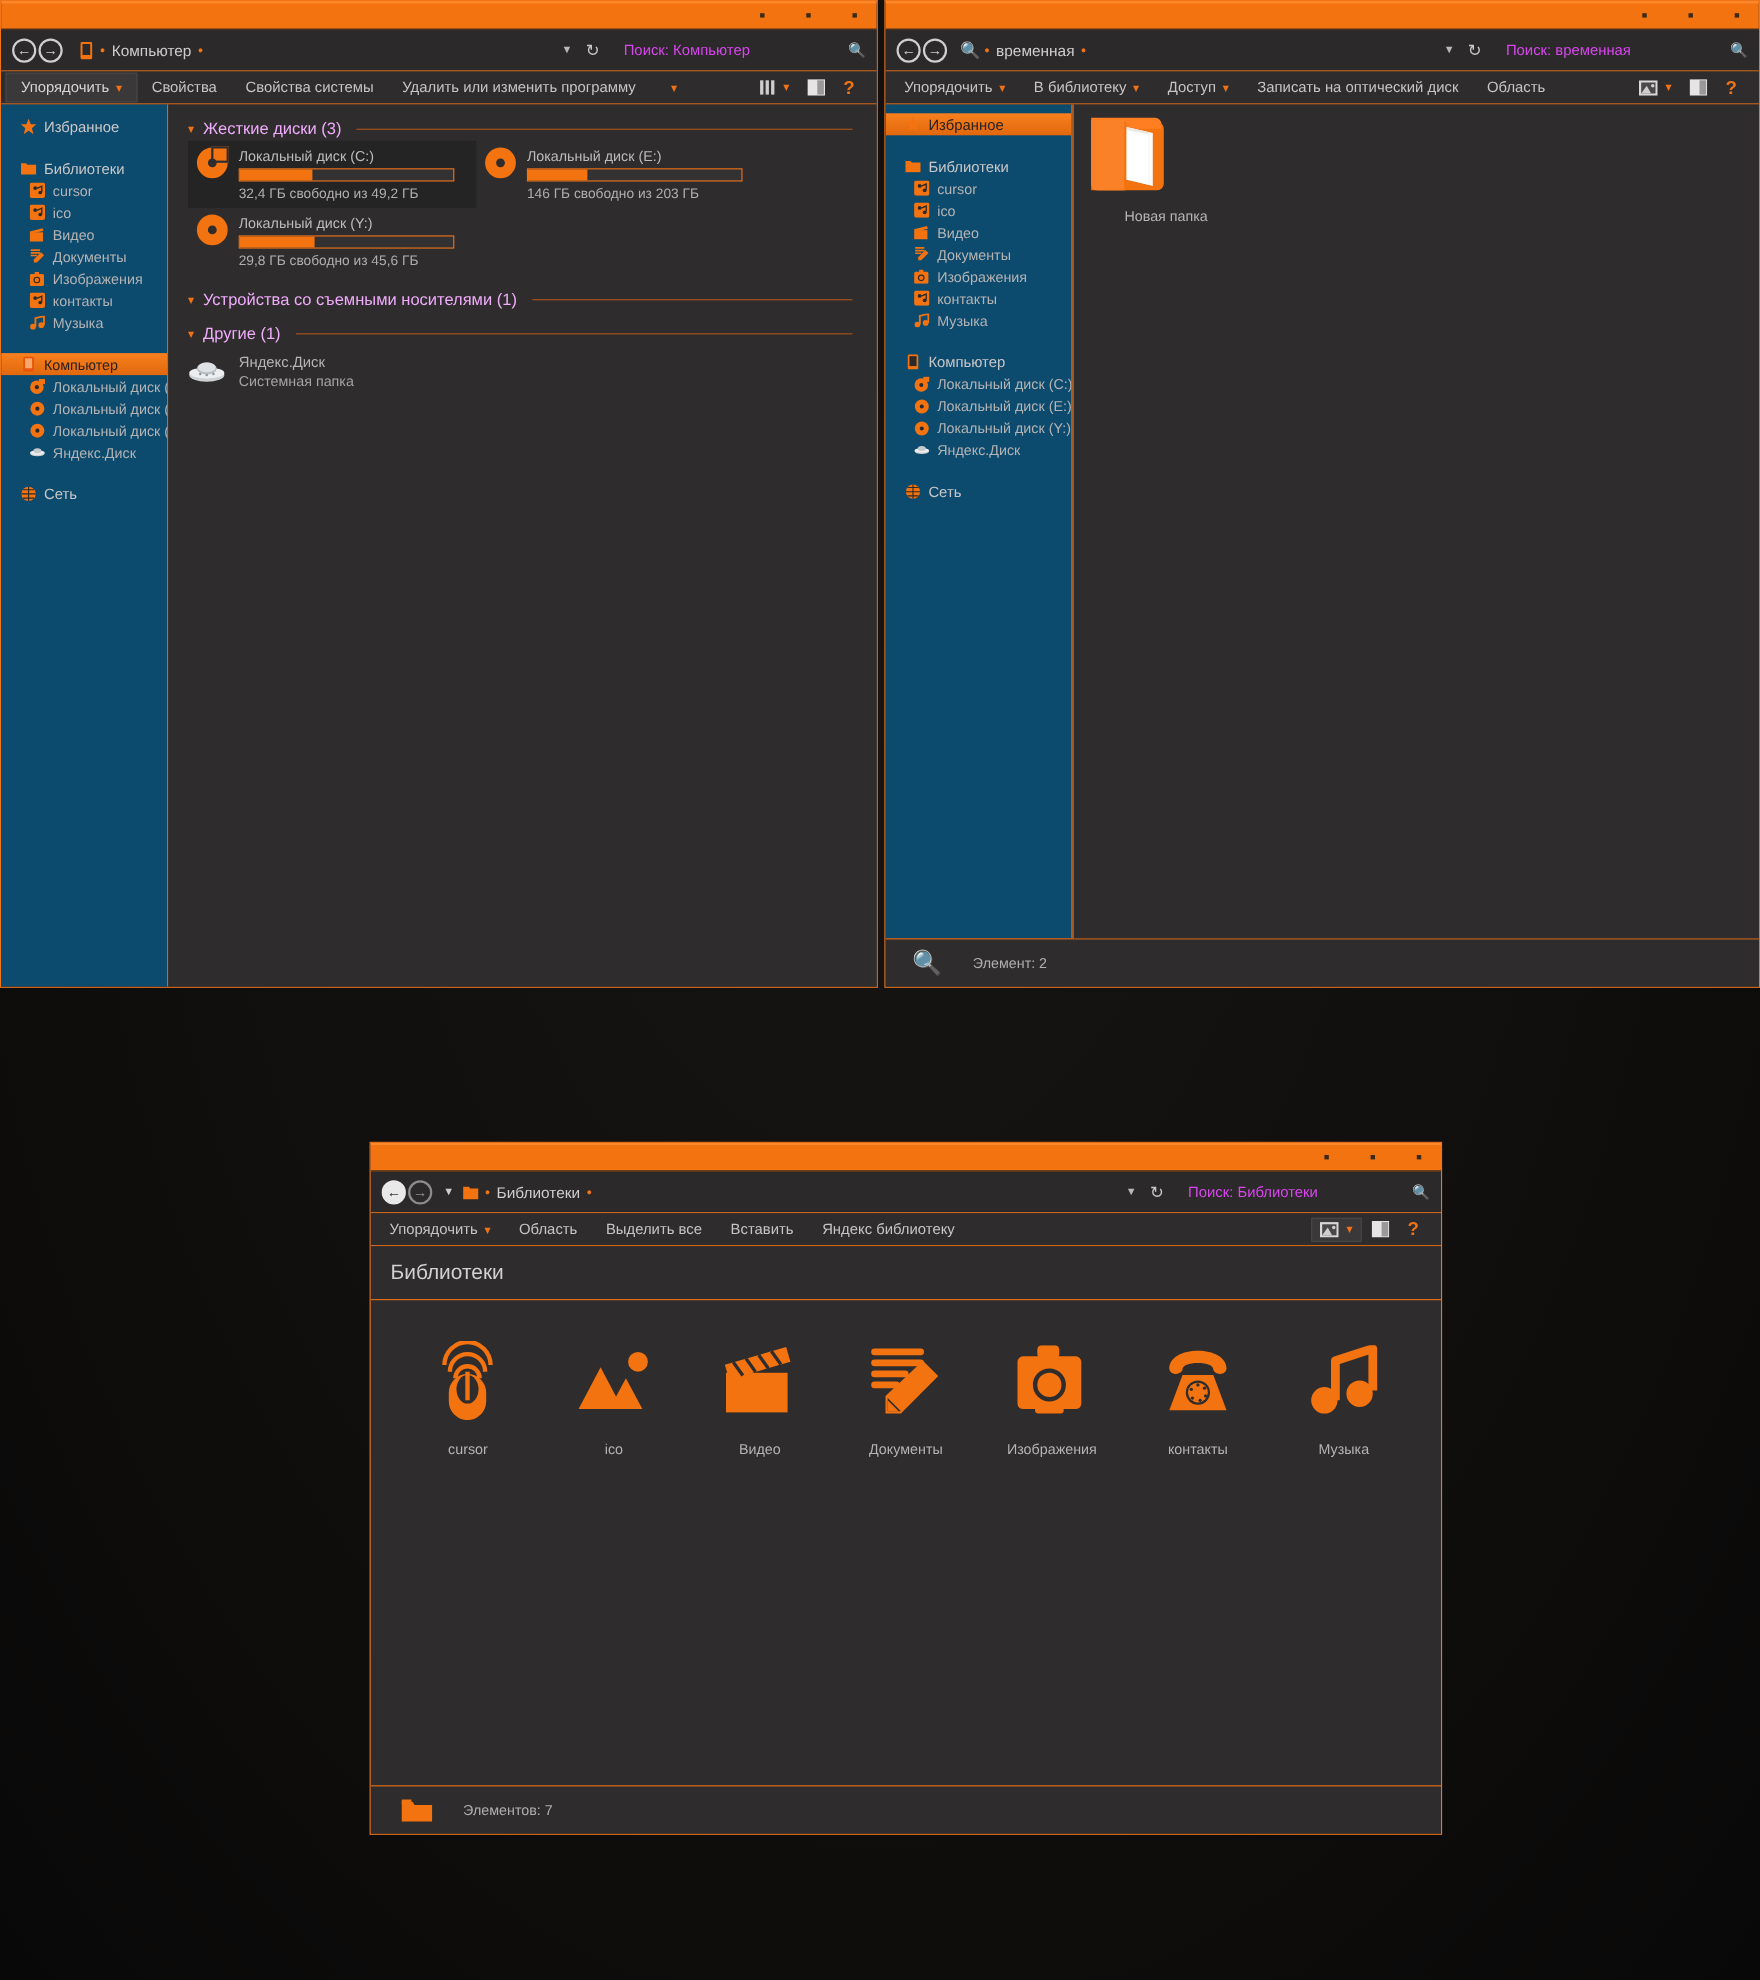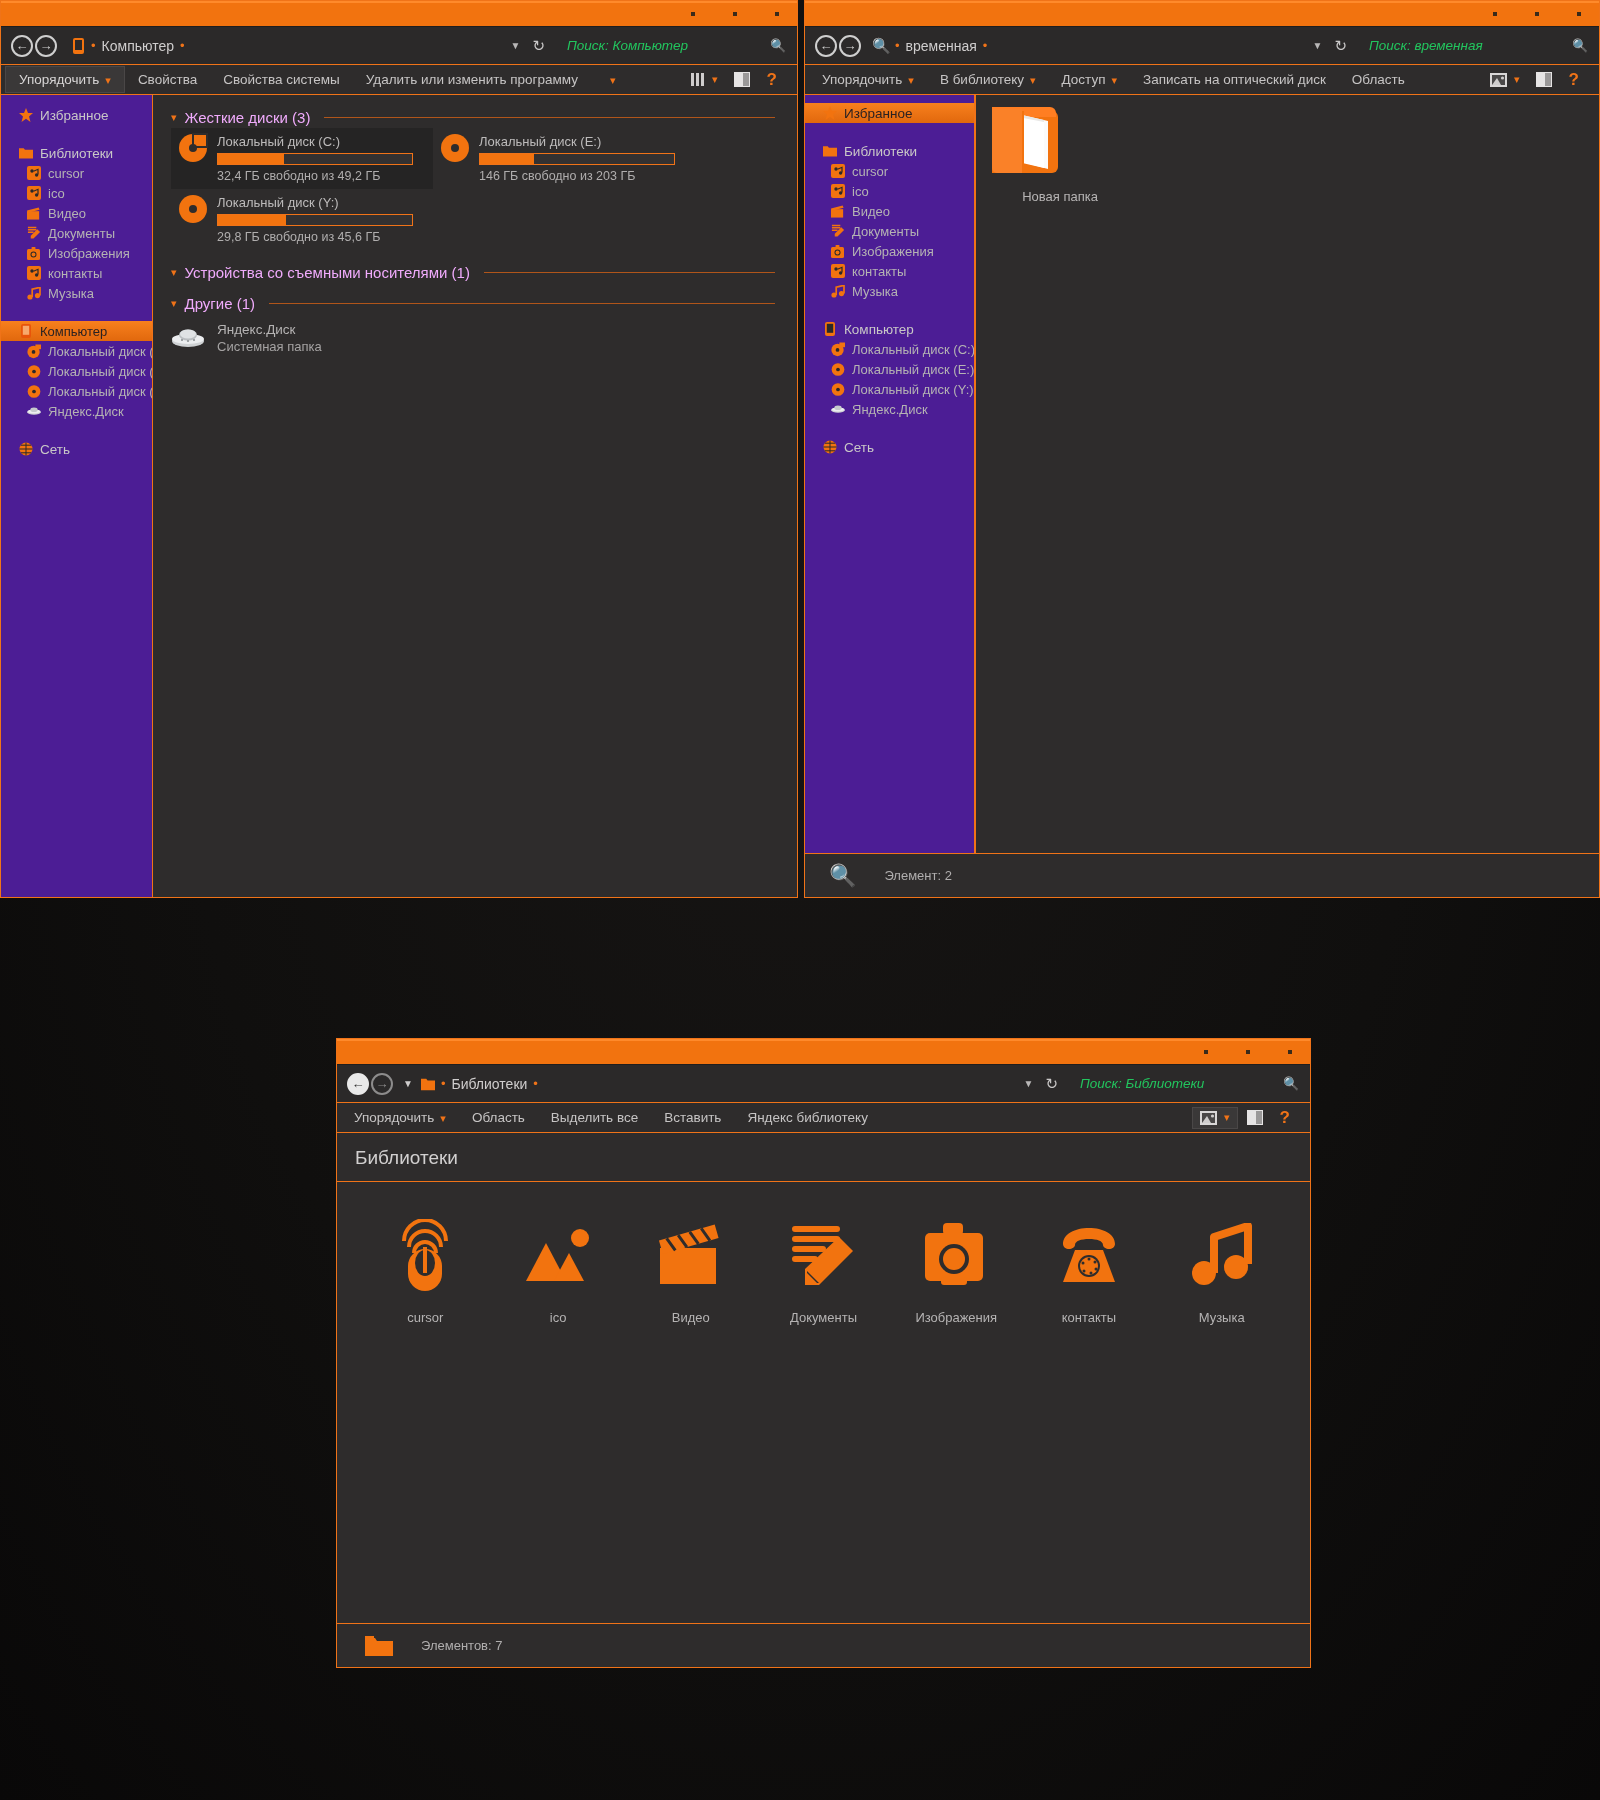--- a/index.html
+++ b/index.html
@@ -33,35 +33,35 @@
   .navbtn.grey { border-color:#8d8c8c; color:#8d8c8c; }
   .navbtn.filled { background:#e9e9e9; border-color:#e9e9e9; color:#333; }
   .crumbs { display:flex; align-items:center; gap:6px; margin-left: 12px;
             color:#cfcdcd; font-size: 14px; white-space: nowrap; }
   .crumbs .sep { color:#f07318; font-size: 13px; }
   .ab-right { margin-left:auto; display:flex; align-items:center; gap: 12px; }
   .ab-right .caret { color:#b9b7b7; font-size: 10px; }
   .ab-right .refresh { color:#c9c7c7; font-size: 15px; }
   .searchbox { width: 230px; display:flex; align-items:center; justify-content:space-between;
                padding-left: 10px; }
-  .searchbox span.ph { color:#22c55e; font-style: italic; font-size: 13.5px; text-align: center; }
+  .searchbox span.ph { color:#d946ef; font-size: 13.5px; text-align: center; }
   .searchbox span.mag { color:#a6a3a3; font-size: 13px; }
 
   .toolbar { height: 30px; background:#2e2c2c; display:flex; align-items:center;
              border-bottom: 1px solid #f07318; flex:0 0 auto; padding: 0 4px; }
   .tbtn { color:#c6c4c4; font-size: 13.5px; padding: 5px 13px; white-space:nowrap; }
   .tbtn.active { background:#3a3838; border:1px solid #4a4747; color:#d6d4d4; }
   .tbtn .dot { color:#f07318; font-size: 11px; margin-left: 6px; }
   .tb-right { margin-left:auto; display:flex; align-items:center; gap: 2px; padding-right: 8px; }
   .ic-box { padding: 3px 7px; display:flex; align-items:center; gap:7px; }
   .ic-box.boxed { background:#3a3838; border:1px solid #4a4747; }
   .qmark { color:#f07318; font-size: 17px; font-weight: bold; padding: 0 8px; }
 
   .body { flex:1 1 auto; display:flex; min-height:0; }
-  .sidebar { width: 152px; flex:0 0 auto; background:#4c1d95;
+  .sidebar { width: 152px; flex:0 0 auto; background:#0c4a6e;
              border-right: 1px solid #f07318; padding-top: 10px; overflow:hidden; }
   .content { flex:1 1 auto; background:#2e2c2c; overflow:hidden; position:relative; }
 
   .sb-item { display:flex; align-items:center; gap:7px; height: 20px; padding: 0 6px 0 18px;
              color:#b5b3b3; font-size: 13px; white-space: nowrap; }
   .sb-item.head { color:#c9c7c7; font-size: 13.5px; padding-left: 18px; }
   .sb-item.sel { background: linear-gradient(#f8801d, #e1680d); color:#2b2222; }
   .sb-item.child { padding-left: 26px; }
   .sb-gap { height: 18px; }
   .sb-ico { width: 14px; height: 14px; flex:0 0 auto; display:flex;

